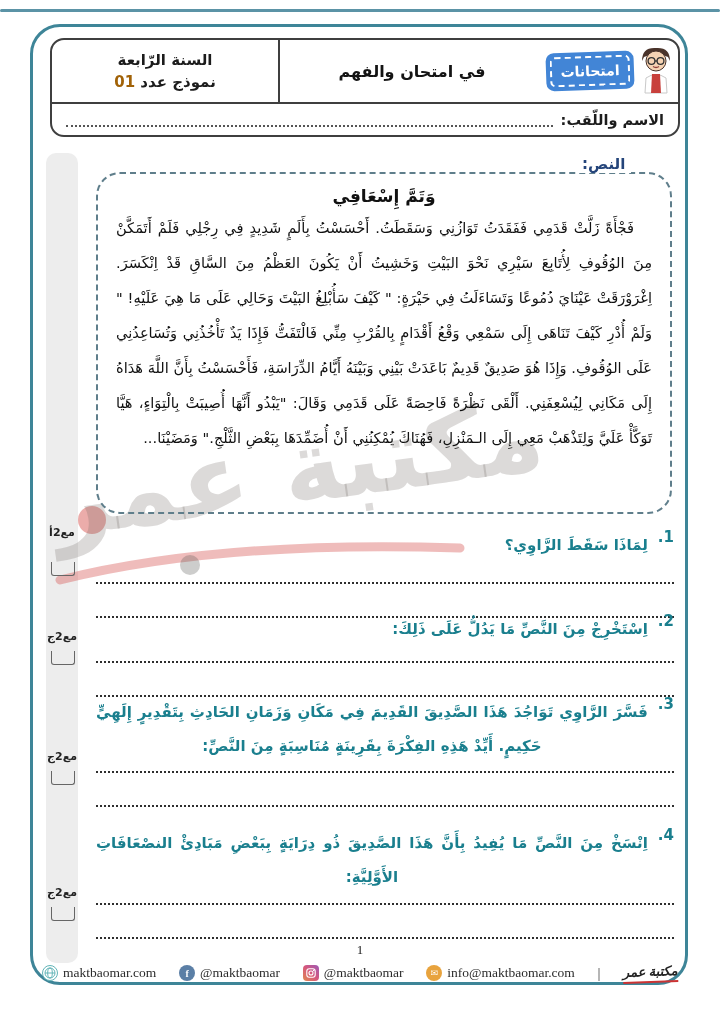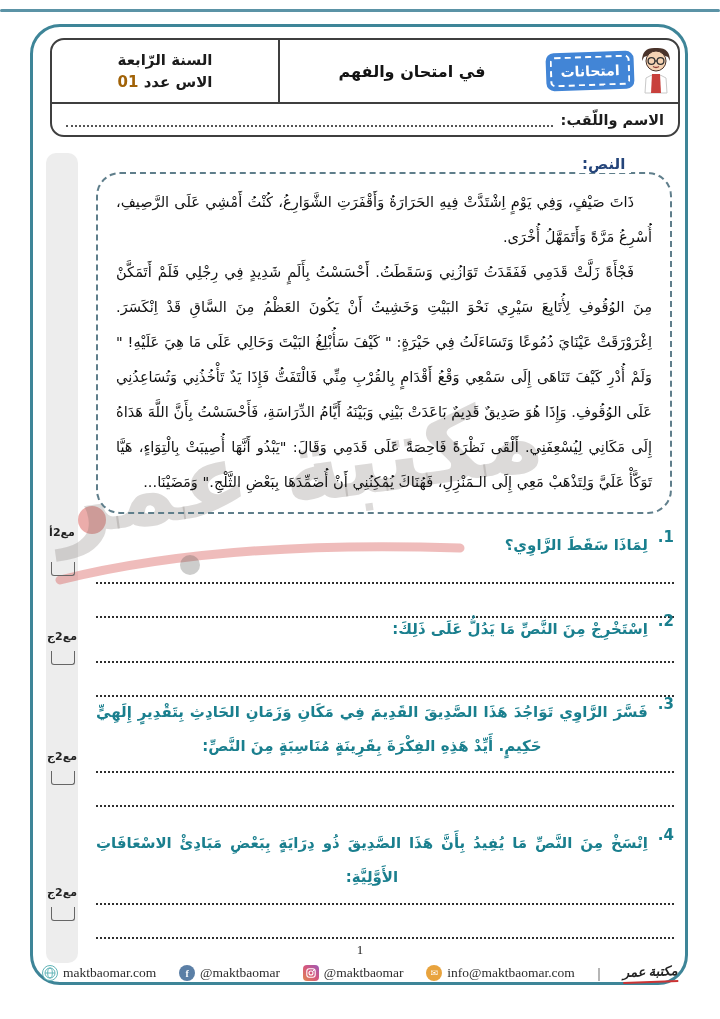--- a/index.html
+++ b/index.html
@@ -92,21 +92,21 @@
       <circle cx="150" cy="195" r="10" fill="rgba(90,88,86,0.30)"></circle>
     </svg>
     <span class="wm-text">مكتبة عمر</span>
   </div>
 
   <div class="header-box">
     <div class="hb-top">
       <div class="hb-col-year">
         <div class="hb-year">السنة الرّابعة</div>
         <div class="hb-model">
-          <span>الاس عدد</span>
+          <span>نموذج عدد</span>
           <span class="model-num">01</span>
         </div>
       </div>
       <div class="hb-col-title">
         <div class="hb-title">في امتحان والفهم</div>
       </div>
       <div class="hb-col-logo">
         <div class="exam-badge">
           <div class="badge-dash"></div>
           <div class="badge-text">امتحانات</div>
@@ -124,21 +124,21 @@
       </div>
     </div>
     <div class="hb-bottom">
       <span class="name-label">الاسم واللّقب:</span>
       <span class="name-line"></span>
     </div>
   </div>
 
   <div class="text-label">النص:</div>
   <div class="dashed-box">
-    <p class="text-p">ذَاتَ صَيْفٍ، وَفِي يَوْمٍ اِشْتَدَّتْ فِيهِ الحَرَارَةُ وَأَقْفَرَتِ الشَّوَارِعُ، كُنْتُ أَمْشِي عَلَى الرَّصِيفِ، أُسْرِعُ مَرَّةً وَأَتَمَهَّلُ أُخْرَى.</p>
+    <div class="text-title">وَتَمَّ إِسْعَافِي</div>
     <p class="text-p">فَجْأَةً زَلَّتْ قَدَمِي فَفَقَدَتُ تَوَازُنِي وَسَقَطَتُ. أَحْسَسْتُ بِأَلَمٍ شَدِيدٍ فِي رِجْلِي فَلَمْ أَتَمَكَّنْ مِنَ الوُقُوفِ لِأُتَابِعَ سَيْرِي نَحْوَ البَيْتِ وَخَشِيتُ أَنْ يَكُونَ العَظْمُ مِنَ السَّاقِ قَدْ اِنْكَسَرَ. اِغْرَوْرَقَتْ عَيْنَايَ دُمُوعًا وَتَسَاءَلَتُ فِي حَيْرَةٍ: " كَيْفَ سَأُبْلِغُ البَيْتَ وَحَالِي عَلَى مَا هِيَ عَلَيْهِ! " وَلَمْ أُدْرِ كَيْفَ تَنَاهَى إِلَى سَمْعِي وَقْعُ أَقْدَامٍ بِالقُرْبِ مِنِّي فَالْتَفَتُّ فَإِذَا يَدٌ تَأْخُذُنِي وَتُسَاعِدُنِي عَلَى الوُقُوفِ. وَإِذَا هُوَ صَدِيقٌ قَدِيمٌ بَاعَدَتْ بَيْنِي وَبَيْنَهُ أَيَّامُ الدِّرَاسَةِ، فَأَحْسَسْتُ بِأَنَّ اللَّهَ هَدَاهُ إِلَى مَكَانِي لِيُسْعِفَنِي. أَلْقَى نَظْرَةً فَاحِصَةً عَلَى قَدَمِي وَقَالَ: "يَبْدُو أَنَّهَا أُصِيبَتْ بِالْتِوَاءٍ، هَيَّا تَوَكَّأْ عَلَيَّ وَلِتَذْهَبْ مَعِي إِلَى الـمَنْزِلِ، فَهُنَاكَ يُمْكِنُنِي أَنْ أُضَمِّدَهَا بِبَعْضِ الثَّلْجِ." وَمَضَيْنَا...</p>
   </div>
 
   <div class="question" style="top:528px;">
     <div class="q-row">
       <span class="q-num">1.</span>
       <div class="q-text">لِمَاذَا سَقَطَ الرَّاوِي؟</div>
     </div>
     <div class="ans-line" style="margin-top:20px;"></div>
     <div class="ans-line" style="margin-top:32px;"></div>
@@ -164,21 +164,21 @@
     </div>
     <div class="ans-line" style="margin-top:8px;"></div>
     <div class="ans-line" style="margin-top:32px;"></div>
   </div>
   <div class="mark" style="top:750px;">مع2ج</div>
   <div class="mark-box" style="top:771px;"></div>
 
   <div class="question q-center" style="top:826px;">
     <div class="q-row">
       <span class="q-num">4.</span>
-      <div class="q-text">اِنْسَخْ مِنَ النَّصِّ مَا يُفِيدُ بِأَنَّ هَذَا الصَّدِيقَ ذُو دِرَايَةٍ بِبَعْضِ مَبَادِئْ الاسْعَافَاتِ الأَوَّلِيَّةِ:</div>
+      <div class="q-text">اِنْسَخْ مِنَ النَّصِّ مَا يُفِيدُ بِأَنَّ هَذَا الصَّدِيقَ ذُو دِرَايَةٍ بِبَعْضِ مَبَادِئْ النصْعَافَاتِ الأَوَّلِيَّةِ:</div>
     </div>
     <div class="ans-line" style="margin-top:9px;"></div>
     <div class="ans-line" style="margin-top:32px;"></div>
   </div>
   <div class="mark" style="top:886px;">مع2ج</div>
   <div class="mark-box" style="top:907px;"></div>
 
   <div class="page-number">1</div>
   <div class="footer">
     <div class="f-item">

